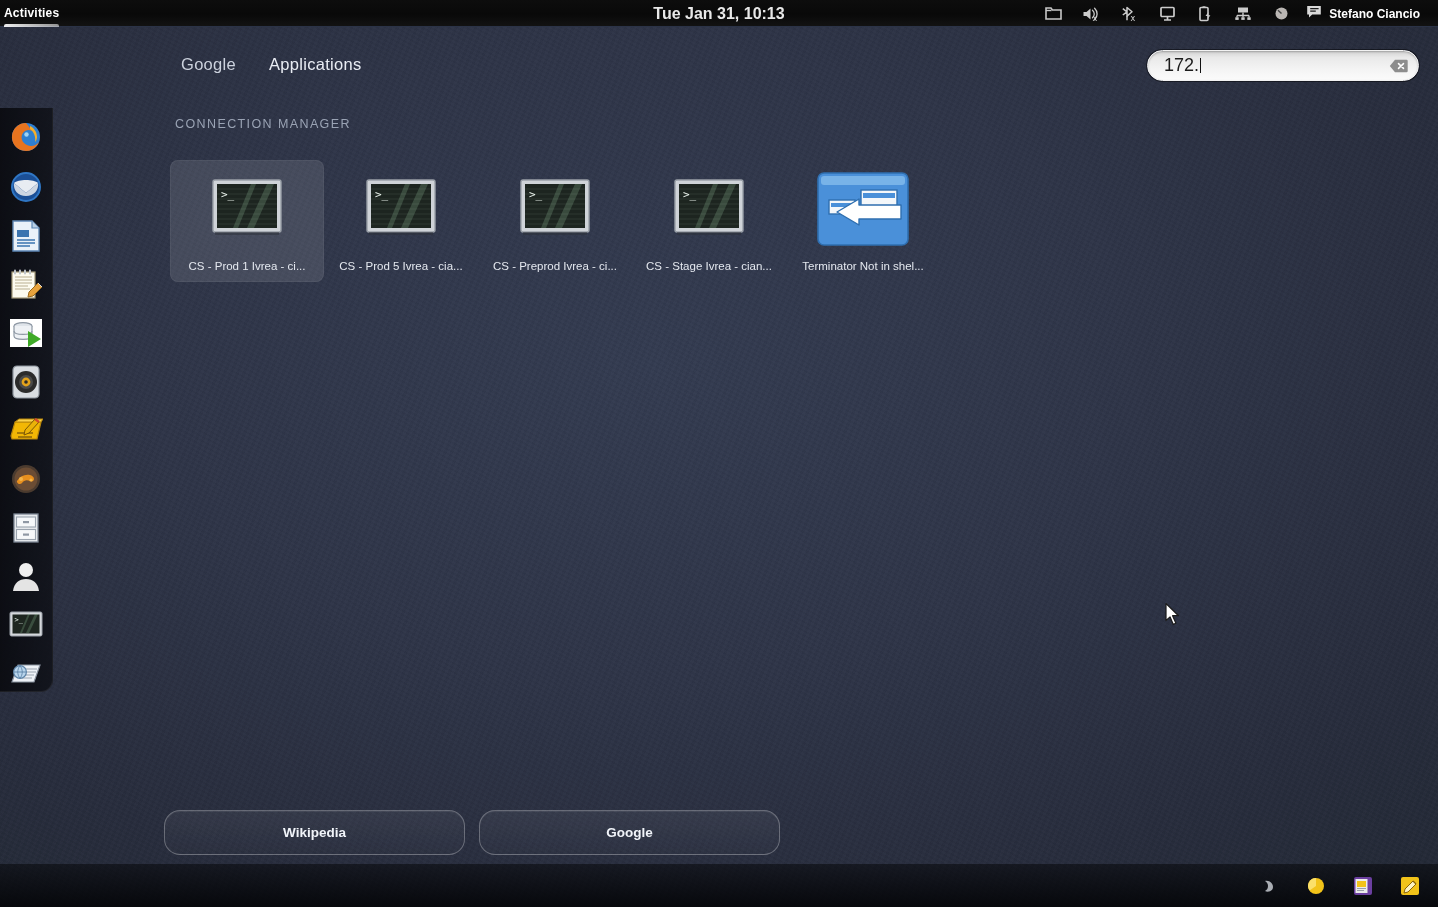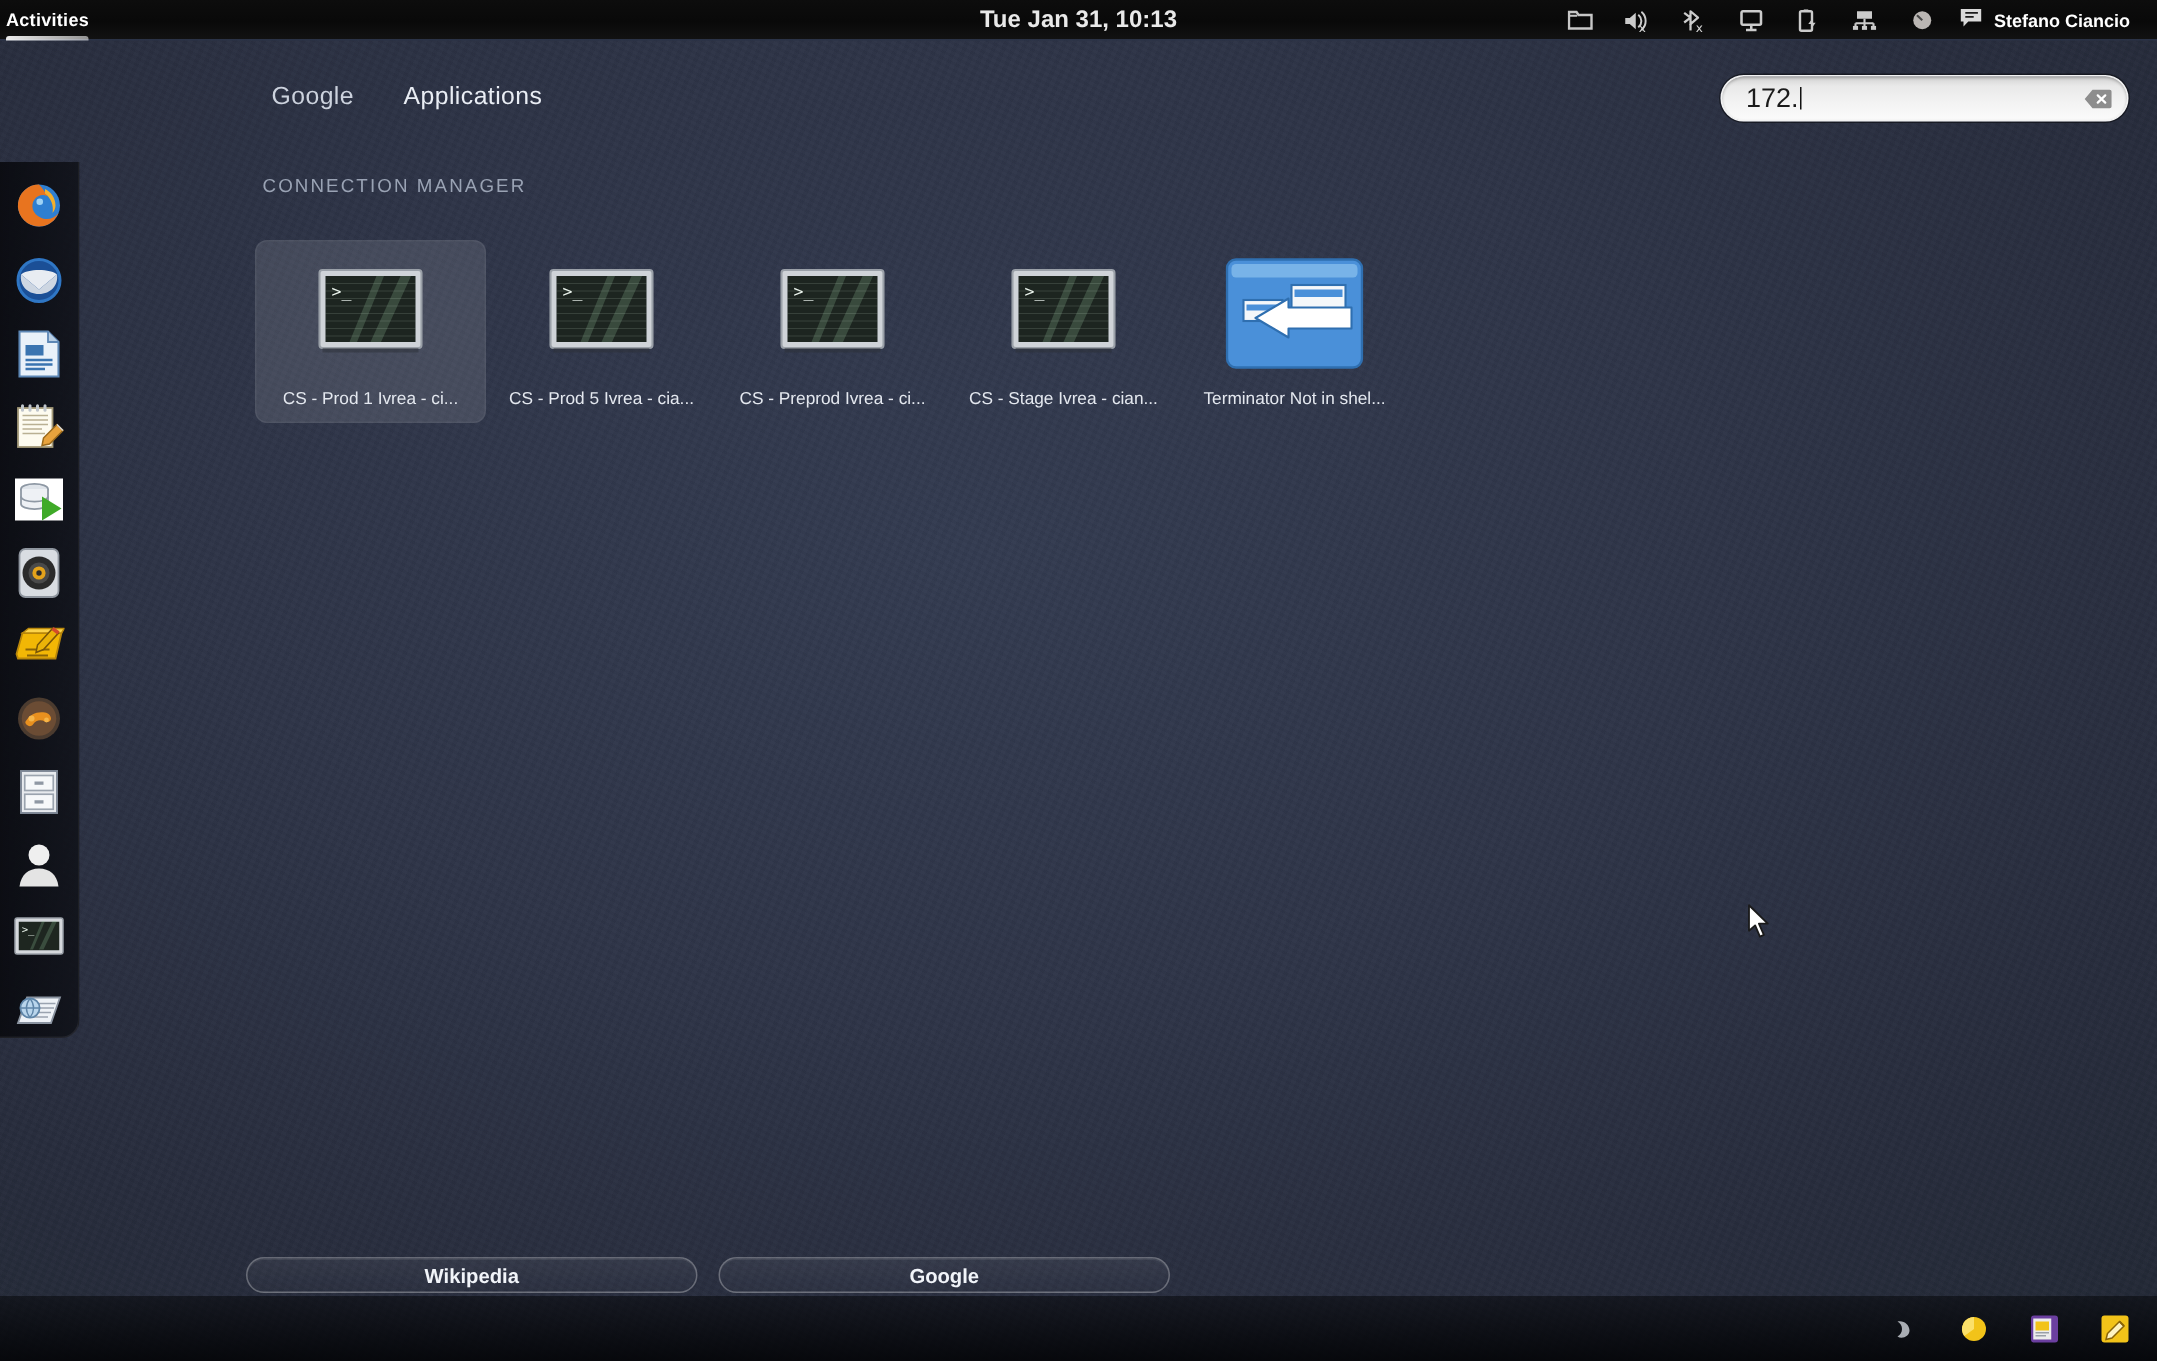--- a/index.html
+++ b/index.html
@@ -166,29 +166,28 @@
     max-width:146px; overflow:hidden;
     text-align:right;
   }
 
   #providers{
     position:absolute; left:164px; top:810px;
     display:flex; gap:14px;
     z-index:15;
   }
   .provider{
-    width:301px; height:24px;
+    width:301px; height:45px;
     border-radius:16px;
     border:1px solid rgba(255,255,255,.28);
     background:linear-gradient(to bottom, rgba(255,255,255,.055), rgba(255,255,255,.015));
     box-shadow:inset 0 1px 0 rgba(255,255,255,.07);
     display:flex; align-items:center; justify-content:center;
     color:#f1f4f9; font-size:13.5px; font-weight:bold;
     cursor:default;
-    margin-top:28px;
   }
 
   
   #bottombar{
     position:absolute; left:0; bottom:0; width:1438px; height:43px;
     background:linear-gradient(to bottom, rgba(6,7,10,.55), rgba(4,5,8,.92));
     z-index:25;
     display:flex; align-items:center; justify-content:flex-end;
     padding-right:16px; gap:23px;
   }

